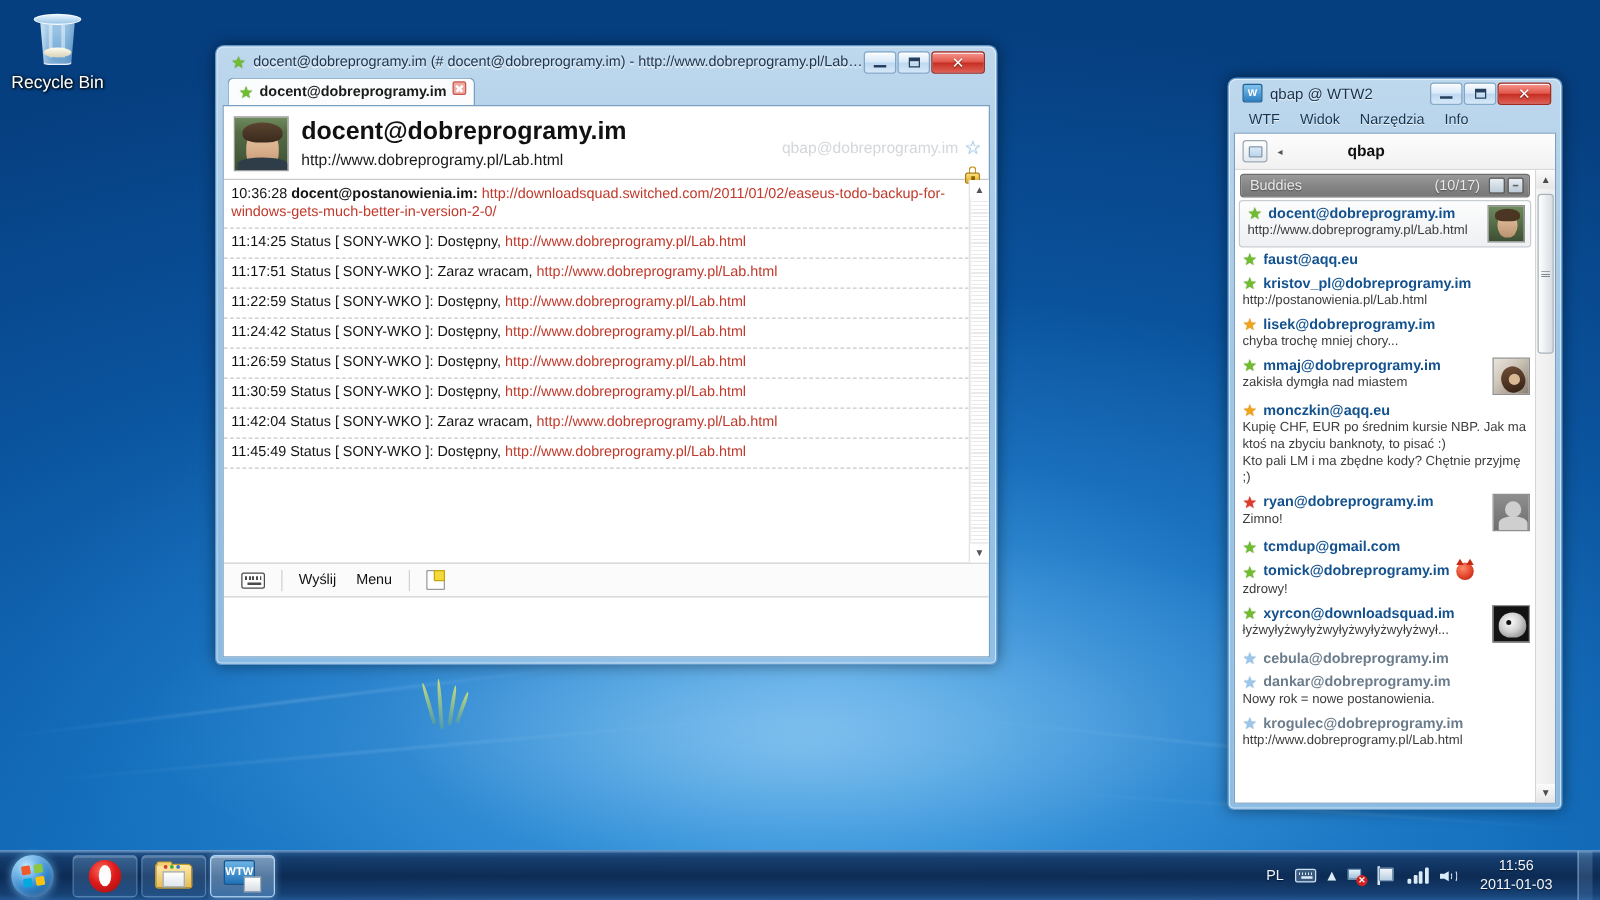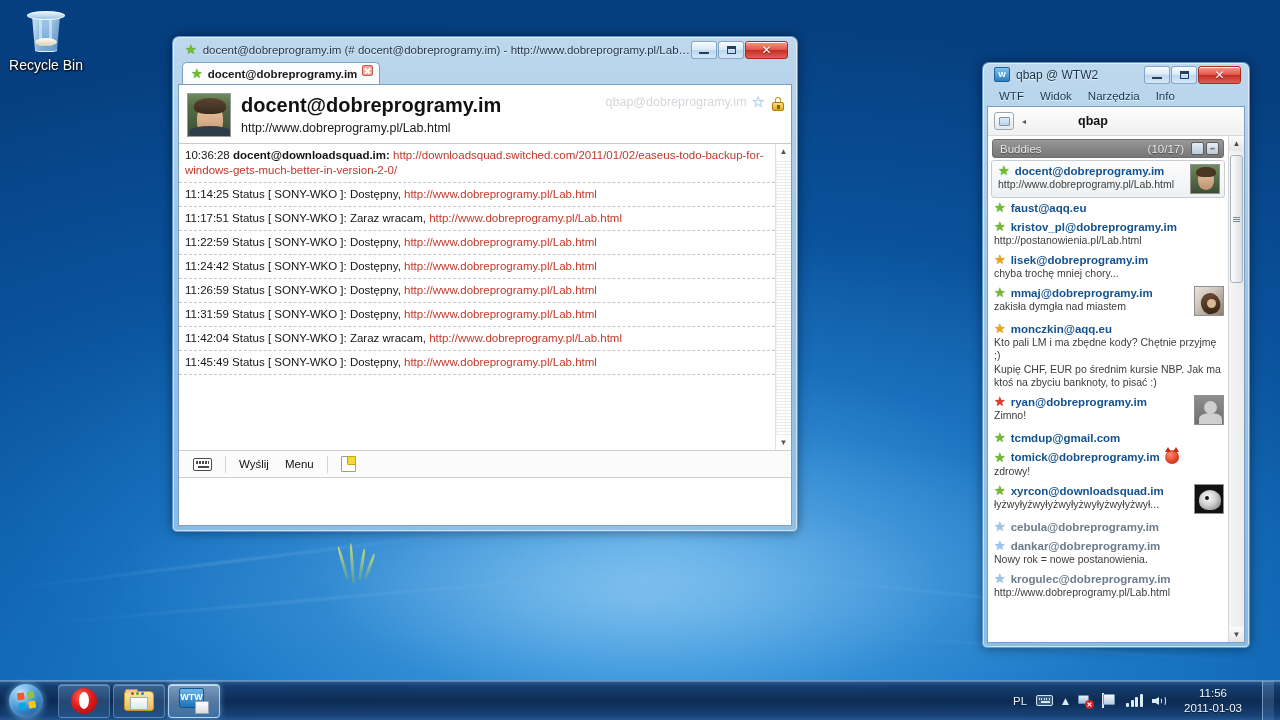--- a/index.html
+++ b/index.html
@@ -165,22 +165,22 @@
   .chat-ident { flex: 1; min-width: 0; }
   .chat-ident .name {
     font-size: 20px; font-weight: bold; color: #111; line-height: 24px;
     white-space: nowrap;
   }
   .chat-ident .descr {
     font-size: 12.5px; color: #1a1a1a; line-height: 18px; margin-top: 2px;
     white-space: nowrap;
   }
   .chat-hdr-right {
-    position: absolute; right: 6px; top: 8px;
-    display: flex; flex-direction: row; align-items: flex-end; gap: 6px;
+    position: absolute; right: 6px; top: 24px;
+    display: flex; flex-direction: column; align-items: flex-end; gap: 6px;
   }
   .hdr-row { display: flex; align-items: center; gap: 5px; }
   .watermark {
     font-size: 12.5px; color: #d3d7db; user-select: none; white-space: nowrap;
   }
   .hdr-star { font-size: 15px; color: #a9cdea; text-shadow: 0 0 1px #7aa8cd; }
   .lock-icon {
     width: 14px; height: 14px; position: relative;
   }
   .lock-shackle {
@@ -605,27 +605,27 @@
               <span class="lock-icon">
                 <span class="lock-shackle"></span>
                   <span class="lock-body"></span>
               </span>
             </div>
           </div>
         </div>
 
         <div class="msg-area">
           <div class="msg-list" id="msg-list">
-              <div class="msg-row"><span class="ts">10:36:28 </span><span class="who">docent@downloadsquad.im: </span><span class="lnk">http://downloadsquad.switched.com/2011/01/02/easeus-todo-backup-for-windows-gets-much-better-in-version-2-0/</span></div>
+              <div class="msg-row"><span class="ts">10:36:28 </span><span class="who">docent@postanowienia.im: </span><span class="lnk">http://downloadsquad.switched.com/2011/01/02/easeus-todo-backup-for-windows-gets-much-better-in-version-2-0/</span></div>
               <div class="msg-row"><span class="ts">11:14:25 </span><span>Status [ SONY-WKO ]: Dostępny, </span><span class="lnk">http://www.dobreprogramy.pl/Lab.html</span></div>
               <div class="msg-row"><span class="ts">11:17:51 </span><span>Status [ SONY-WKO ]: Zaraz wracam, </span><span class="lnk">http://www.dobreprogramy.pl/Lab.html</span></div>
               <div class="msg-row"><span class="ts">11:22:59 </span><span>Status [ SONY-WKO ]: Dostępny, </span><span class="lnk">http://www.dobreprogramy.pl/Lab.html</span></div>
               <div class="msg-row"><span class="ts">11:24:42 </span><span>Status [ SONY-WKO ]: Dostępny, </span><span class="lnk">http://www.dobreprogramy.pl/Lab.html</span></div>
               <div class="msg-row"><span class="ts">11:26:59 </span><span>Status [ SONY-WKO ]: Dostępny, </span><span class="lnk">http://www.dobreprogramy.pl/Lab.html</span></div>
-              <div class="msg-row"><span class="ts">11:31:59 </span><span>Status [ SONY-WKO ]: Dostępny, </span><span class="lnk">http://www.dobreprogramy.pl/Lab.html</span></div>
+              <div class="msg-row"><span class="ts">11:30:59 </span><span>Status [ SONY-WKO ]: Dostępny, </span><span class="lnk">http://www.dobreprogramy.pl/Lab.html</span></div>
               <div class="msg-row"><span class="ts">11:42:04 </span><span>Status [ SONY-WKO ]: Zaraz wracam, </span><span class="lnk">http://www.dobreprogramy.pl/Lab.html</span></div>
               <div class="msg-row"><span class="ts">11:45:49 </span><span>Status [ SONY-WKO ]: Dostępny, </span><span class="lnk">http://www.dobreprogramy.pl/Lab.html</span></div>
             </div>
           <div class="msg-list-scroll">
             <div class="sb-arrow">▲</div>
             <div class="sb-track"></div>
             <div class="sb-arrow">▼</div>
           </div>
         </div>
 
@@ -744,22 +744,22 @@
                   <span class="f"></span>
                   <span class="g"></span>
                 </div>
               </div>
               <div class="buddy">
                 <div class="buddy-main">
                   <div class="buddy-namerow">
                     <span class="star-glyph star-orange">★</span>
                     <span class="buddy-name">monczkin@aqq.eu</span>
                   </div>
+                  <div class="buddy-desc">Kupię CHF, EUR po średnim kursie NBP. Jak ma ktoś na zbyciu banknoty, to pisać :)</div>
                   <div class="buddy-desc">Kto pali LM i ma zbędne kody? Chętnie przyjmę ;)</div>
-                  <div class="buddy-desc">Kupię CHF, EUR po średnim kursie NBP. Jak ma ktoś na zbyciu banknoty, to pisać :)</div>
                 </div>
               </div>
               <div class="buddy">
                 <div class="buddy-main">
                   <div class="buddy-namerow">
                     <span class="star-glyph star-red">★</span>
                     <span class="buddy-name">ryan@dobreprogramy.im</span>
                   </div>
                   <div class="buddy-desc">Zimno!</div>
                 </div>

